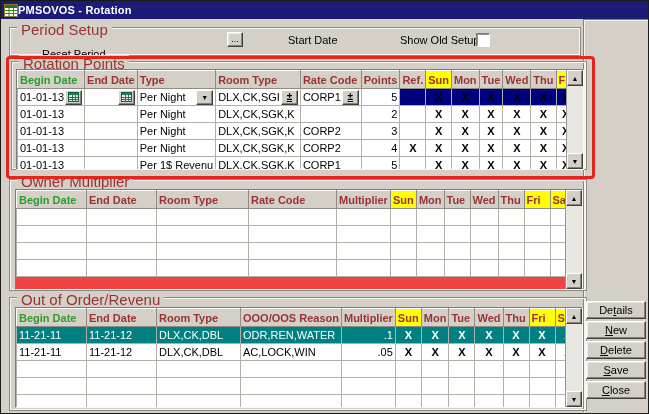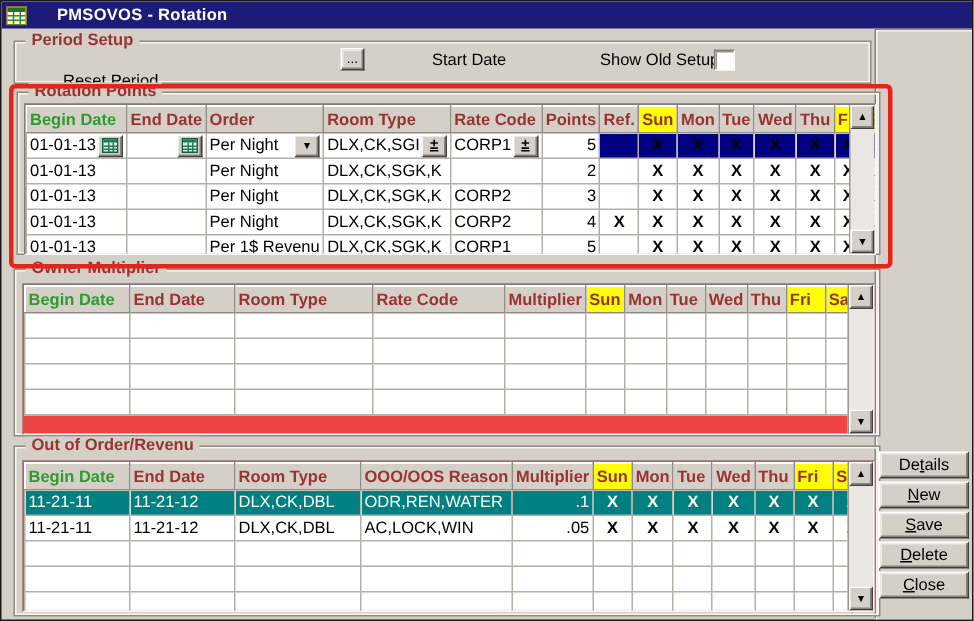--- a/index.html
+++ b/index.html
@@ -1,23 +1,23 @@
 <!DOCTYPE html>
 <html><head>
 <meta charset="utf-8">
 <style>
   html,body{margin:0;padding:0;background:#8a8a8a;}
   body{width:649px;height:414px;font-family:"Liberation Sans",sans-serif;font-size:11px;-webkit-font-smoothing:none;}
   .window{position:relative;width:647px;height:412px;border:1px solid #1a1a1a;background:#d4d0c8;overflow:hidden;}
-  .titlebar{position:absolute;left:0;top:0;right:0;height:18px;background:#1c1c78;display:flex;align-items:center;gap:20px;padding-left:3px;}
+  .titlebar{position:absolute;left:0;top:0;right:0;height:18px;background:#1c1c78;display:flex;align-items:center;gap:0;padding-left:3px;}
   .titlebar .title{color:#ffffff;font-weight:bold;font-size:11px;letter-spacing:.2px;}
   .app-icon{display:inline-flex;}
   .right-panel{position:absolute;left:583px;top:19px;width:64px;bottom:0;background:#d4d0c8;border-left:1px solid #f5f4f1;border-top:1px solid #f5f4f1;box-shadow:-1px -1px 0 #87837c;}
   .grp{position:absolute;border:1px solid #8d8a84;box-shadow:inset 1px 1px 0 #f7f6f3,inset -1px -1px 0 #f7f6f3;}
-  .grp-label{position:absolute;top:-7px;left:7px;background:#d4d0c8;padding:0 4px;color:#993333;font-weight:bold;font-size:11px;white-space:nowrap;}
+  .grp-label{position:absolute;top:-7px;left:7px;background:#d4d0c8;padding:0 4px;color:#993333;font-weight:normal;font-size:15px;white-space:nowrap;}
   .lbl{position:absolute;color:#000;font-size:11px;white-space:nowrap;}
   .sunken{position:absolute;background:#dcd9d2;border:1px solid;border-color:#7d7a74 #fdfcfa #fdfcfa #7d7a74;box-shadow:inset 1px 1px 0 #b9b6af;padding:1px 3px;line-height:13px;overflow:hidden;white-space:nowrap;}
   .raised{background:#d4d0c8;border:1px solid;border-color:#ffffff #404040 #404040 #ffffff;box-shadow:inset -1px -1px 0 #87837c,inset 1px 1px 0 #eceae5;}
   .browse-btn{position:absolute;width:16px;height:15px;font-size:9px;line-height:9px;text-align:center;color:#000;padding:0;}
   .checkbox{position:absolute;width:12px;height:12px;background:#fff;border:1px solid;border-color:#7d7a74 #fdfcfa #fdfcfa #7d7a74;box-shadow:inset 1px 1px 0 #9a968f;}
   .grid-wrap{position:absolute;border:1px solid;border-color:#807d78 #fbfaf8 #fbfaf8 #807d78;background:#ef4444;overflow:hidden;}
   table.grid{border-collapse:collapse;table-layout:fixed;background:#fff;position:absolute;left:0;top:0;}
   table.grid th{background:#d4d0c8;color:#993333;font-weight:bold;font-size:11px;height:17px;padding:0 2px;text-align:left;white-space:nowrap;overflow:hidden;border:1px solid #8f8c86;border-top-color:#ffffff;border-left-color:#ffffff;}
   table.grid th.h-grn{color:#2e9b2e;}
   table.grid th.h-yel{background:#ffff00;}
@@ -86,21 +86,21 @@
           <col style="width:23px">
           <col style="width:23px">
           <col style="width:23px">
           <col style="width:23px">
           <col style="width:23px">
         </colgroup>
         <thead>
           <tr>
             <th class="h-grn ">Begin Date</th>
             <th class="">End Date</th>
-            <th class="">Order</th>
+            <th class="">Type</th>
             <th class="">Room Type</th>
             <th class="">Rate Code</th>
             <th class="">Points</th>
             <th class="">Ref.</th>
             <th class="h-yel">Sun</th>
             <th class="">Mon</th>
             <th class="">Tue</th>
             <th class="">Wed</th>
             <th class="">Thu</th>
             <th class="h-yel">Fri</th>
@@ -443,20 +443,20 @@
       </table>
     <div class="vscroll">
       <div class="sb-btn sb-up">▲</div>
       <div class="sb-btn sb-dn">▼</div>
     </div>
   </div>
 
   <div id="action-buttons">
       <button class="win-btn">De<u>t</u>ails</button>
       <button class="win-btn"><u>N</u>ew</button>
+      <button class="win-btn"><u>D</u>elete</button>
       <button class="win-btn"><u>S</u>ave</button>
-      <button class="win-btn"><u>D</u>elete</button>
       <button class="win-btn"><u>C</u>lose</button>
     </div>
 
   <div class="annotation"></div>
 
 </div>
 
 </body></html>

